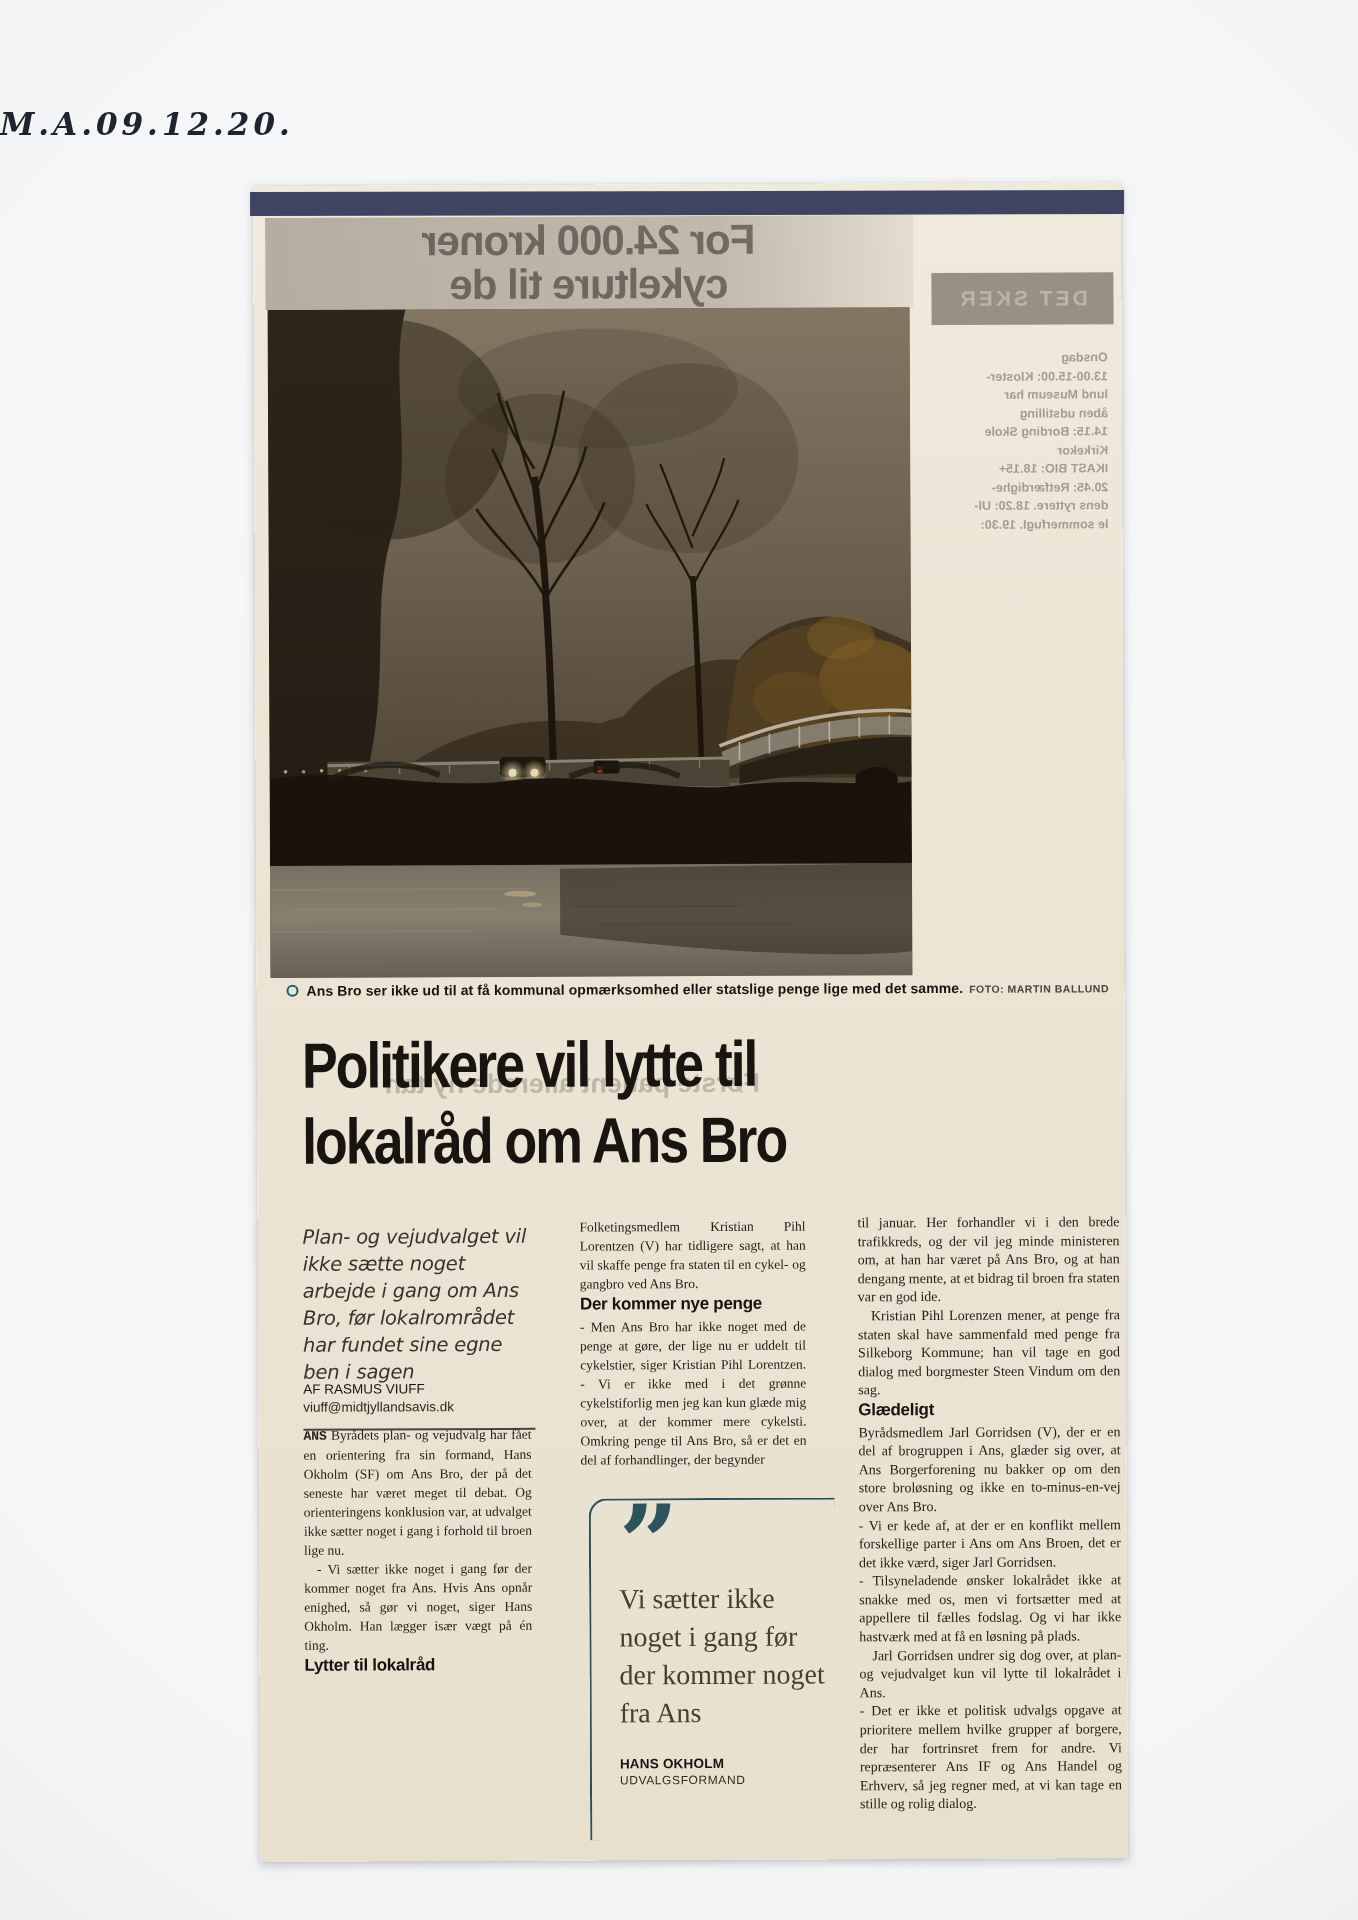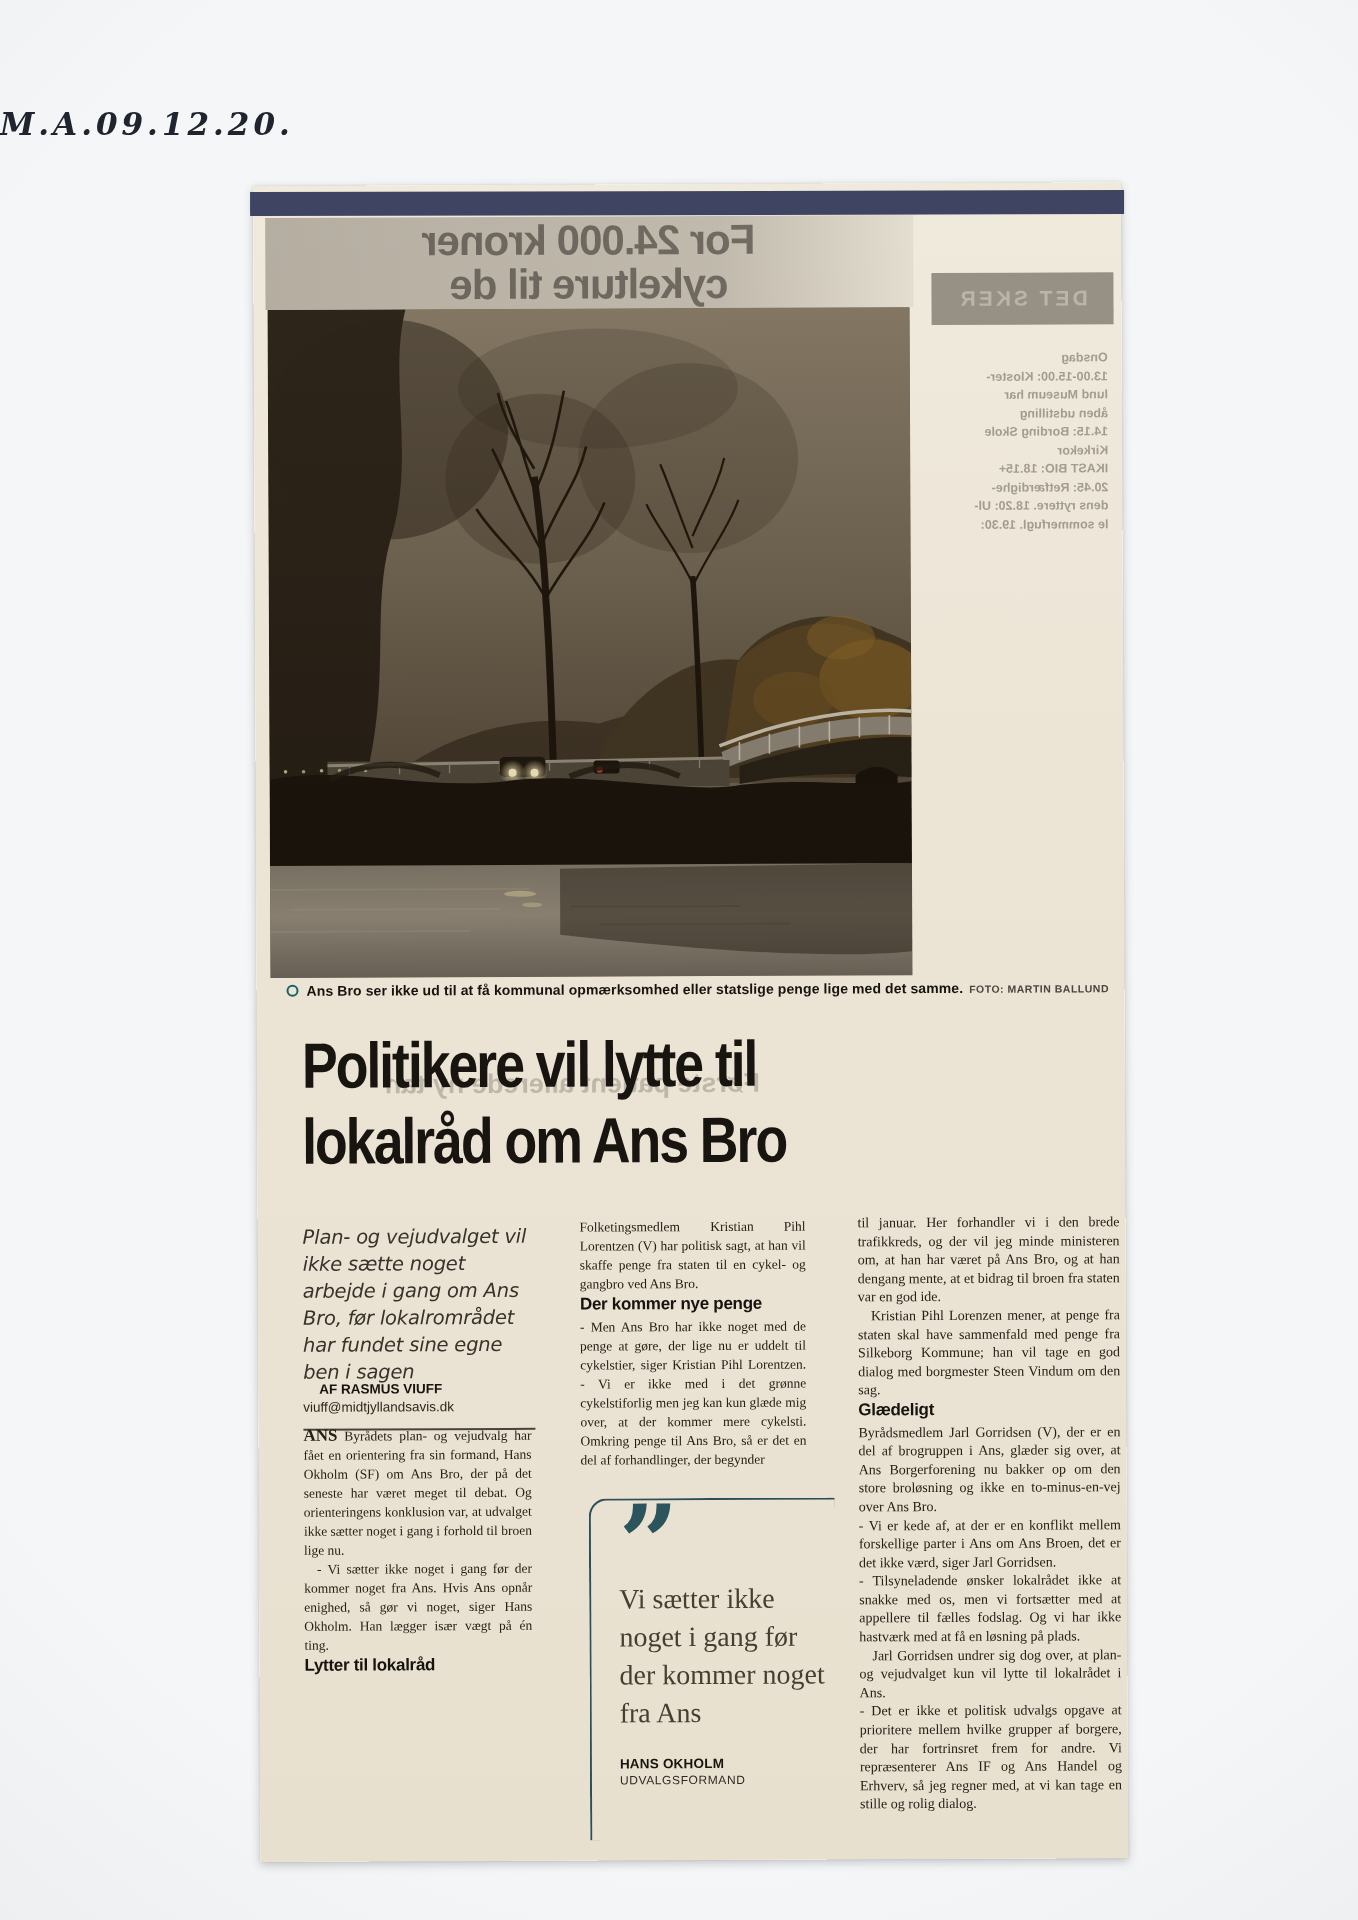--- a/index.html
+++ b/index.html
@@ -87,38 +87,38 @@
     font-weight:bold;color:#18140f;
     font-size:64px;line-height:76px;letter-spacing:-2.5px;
     transform:scaleX(.84);transform-origin:left top;white-space:nowrap;
   }
   
   .standfirst{
     position:absolute;left:45px;top:1038px;width:238px;
     font-family:"DejaVu Sans",sans-serif;font-style:italic;
     font-size:19.5px;line-height:27px;color:#37332b;letter-spacing:-.2px;
   }
-  .byline{position:absolute;left:45px;top:1196px;font-size:13.5px;font-weight:bold;color:#17130e;margin-left:16px;}
+  .byline{position:absolute;left:45px;top:1196px;font-size:13.5px;font-weight:normal;color:#17130e;}
   .byline-email{position:absolute;left:45px;top:1214px;font-size:13.5px;color:#2b2720;text-align:center;}
   .byline-rule{position:absolute;left:45px;top:1243px;width:232px;border-top:2px solid #49443b;}
   
   .bodycol{
     position:absolute;font-family:"Liberation Serif",serif;
     font-size:13.5px;line-height:19px;color:#262118;text-align:justify;
   }
   .bodycol p{margin:0;text-indent:13px;}
   .bodycol p.noindent{text-indent:0;}
   .col1{left:45px;top:1240px;width:228px;}
   .col2{left:322px;top:1033px;width:226px;}
   .col3{left:600px;top:1031px;width:262px;font-size:14px;line-height:18.6px;}
   .subhead{
     font-family:"Liberation Sans",sans-serif;font-weight:bold;font-size:17px;
     letter-spacing:-.3px;color:#17130e;margin:1px 0 4px;text-indent:0;
   }
-  .lead-in{font-weight:bold;font-family:Liberation Serif, serif;font-size:17px;}
+  .lead-in{font-weight:bold;font-family:Liberation Mono, monospace;font-size:13px;}
   
   .pullquote{
     position:absolute;left:330px;top:1314px;width:246px;height:342px;
     border-left:2.5px solid #2b4f59;border-top:2.5px solid #2b4f59;
     border-top-left-radius:18px;box-sizing:border-box;
     padding:8px 0 0 28px;
   }
   .quote-mark{
     font-family:"DejaVu Serif",serif;font-weight:bold;
     font-size:104px;line-height:70px;height:72px;letter-spacing:-6px;
@@ -262,21 +262,21 @@
   <div class="byline-email">viuff@midtjyllandsavis.dk</div>
   <div class="byline-rule"></div>
 
   <div class="bodycol col1">
     <p class="noindent"><span class="lead-in">ANS</span><span> Byrådets plan- og vejudvalg har fået en orientering fra sin formand, Hans Okholm (SF) om Ans Bro, der på det seneste har været meget til debat. Og orienteringens konklusion var, at udvalget ikke sætter noget i gang i forhold til broen lige nu.</span></p>
     <p>- Vi sætter ikke noget i gang før der kommer noget fra Ans. Hvis Ans opnår enighed, så gør vi noget, siger Hans Okholm. Han lægger især vægt på én ting.</p>
     <div class="subhead">Lytter til lokalråd</div>
   </div>
 
   <div class="bodycol col2">
-    <p class="noindent">Folketingsmedlem Kristian Pihl Lorentzen (V) har politisk sagt, at han vil skaffe penge fra staten til en cykel- og gangbro ved Ans Bro.</p>
+    <p class="noindent">Folketingsmedlem Kristian Pihl Lorentzen (V) har tidligere sagt, at han vil skaffe penge fra staten til en cykel- og gangbro ved Ans Bro.</p>
     <div class="subhead">Der kommer nye penge</div>
     <p class="noindent">- Men Ans Bro har ikke noget med de penge at gøre, der lige nu er uddelt til cykelstier, siger Kristian Pihl Lorentzen. - Vi er ikke med i det grønne cykelstiforlig men jeg kan kun glæde mig over, at der kommer mere cykelsti. Omkring penge til Ans Bro, så er det en del af forhandlinger, der begynder</p>
   </div>
 
   <div class="pullquote">
     <div class="quote-mark">”</div>
     <div class="quote-text">Vi sætter ikke noget i gang før der kommer noget fra Ans</div>
     <div class="quote-author">HANS OKHOLM</div>
     <div class="quote-role">UDVALGSFORMAND</div>
   </div>

